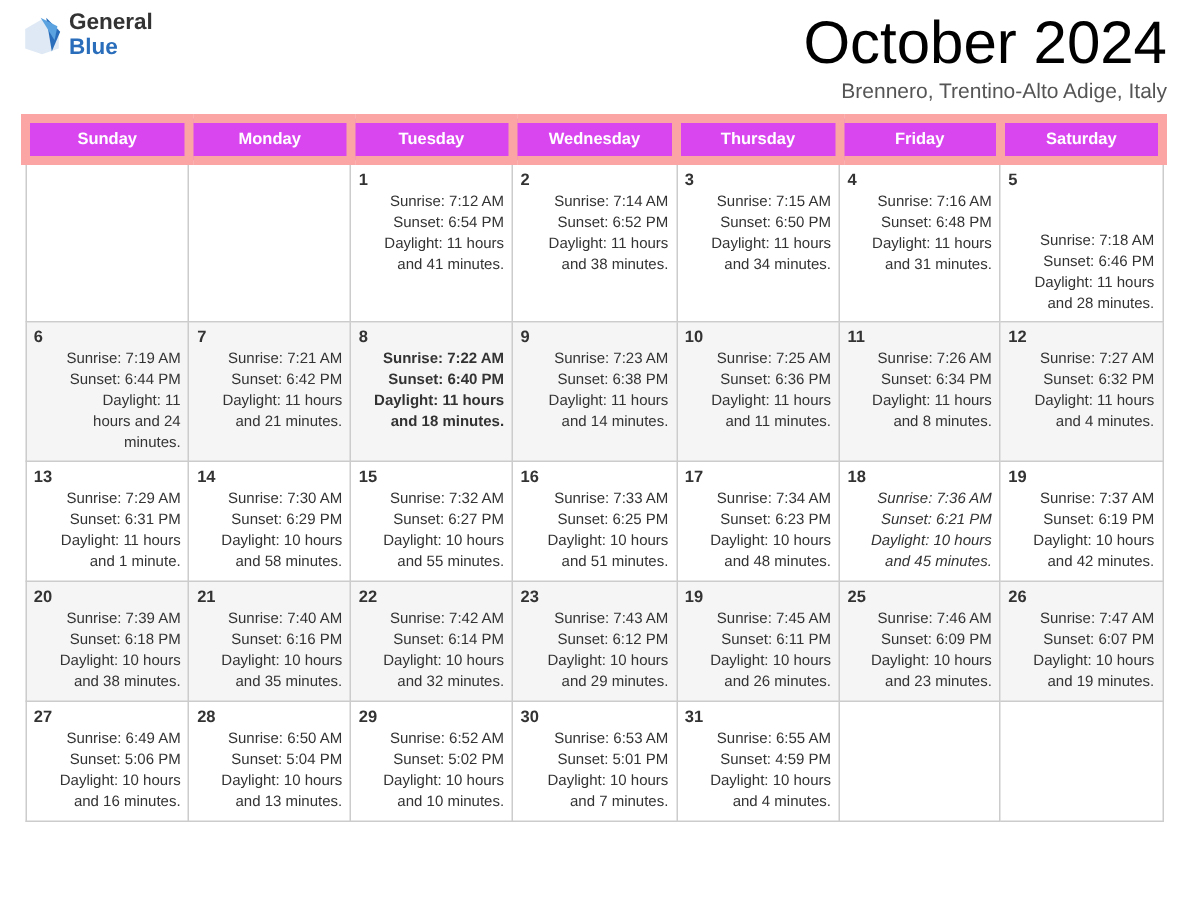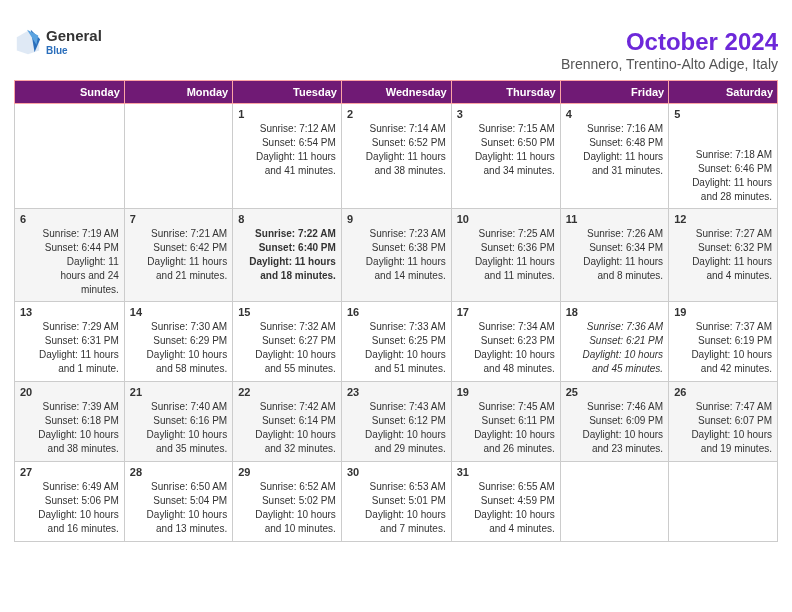--- a/index.html
+++ b/index.html
@@ -7,21 +7,21 @@
       font-family: Arial, sans-serif;
       background: #fff;
       width: 792px;
       height: 612px;
       overflow: hidden;
     }
     .page {
       width: 792px;
       height: 508px;
       background: #fff;
-      padding: 28px 14px;
+      padding: 7px 14px;
     }
     .header {
       display: flex;
       justify-content: space-between;
       align-items: flex-start;
       margin-bottom: 8px;
     }
     .logo {
       display: flex;
       align-items: center;
@@ -31,53 +31,53 @@
       display: flex;
       flex-direction: column;
       line-height: 1.1;
     }
     .logo-general {
       font-size: 15px;
       font-weight: bold;
       color: #333;
     }
     .logo-blue {
-      font-size: 10px;
+      font-size: 15px;
       font-weight: bold;
       color: #2a6ebb;
     }
     .logo-icon {
       width: 28px;
       height: 28px;
     }
     .title-block {
       text-align: right;
     }
     .month-title {
-      font-size: 24px;
-      font-weight: bold;
-      color: #6d28d9;
+      font-size: 40px;
+      font-weight: normal;
+      color: #000000;
     }
     .subtitle {
       font-size: 14px;
       color: #555;
     }
     .calendar {
       width: 100%;
       border-collapse: collapse;
       font-size: 9.5px;
     }
     .calendar th {
-      background: #701a75;
+      background: #d946ef;
       color: #fff;
       padding: 5px 4px;
-      text-align: right;
+      text-align: center;
       font-size: 11px;
       font-weight: bold;
-      border: 1px solid #fca5a5;
+      border: 6px solid #fca5a5;
     }
     .calendar td {
       border: 1px solid #ccc;
       vertical-align: top;
       padding: 4px 5px;
       width: 113px;
       height: 80px;
       background: #fff;
       color: #333;
     }

